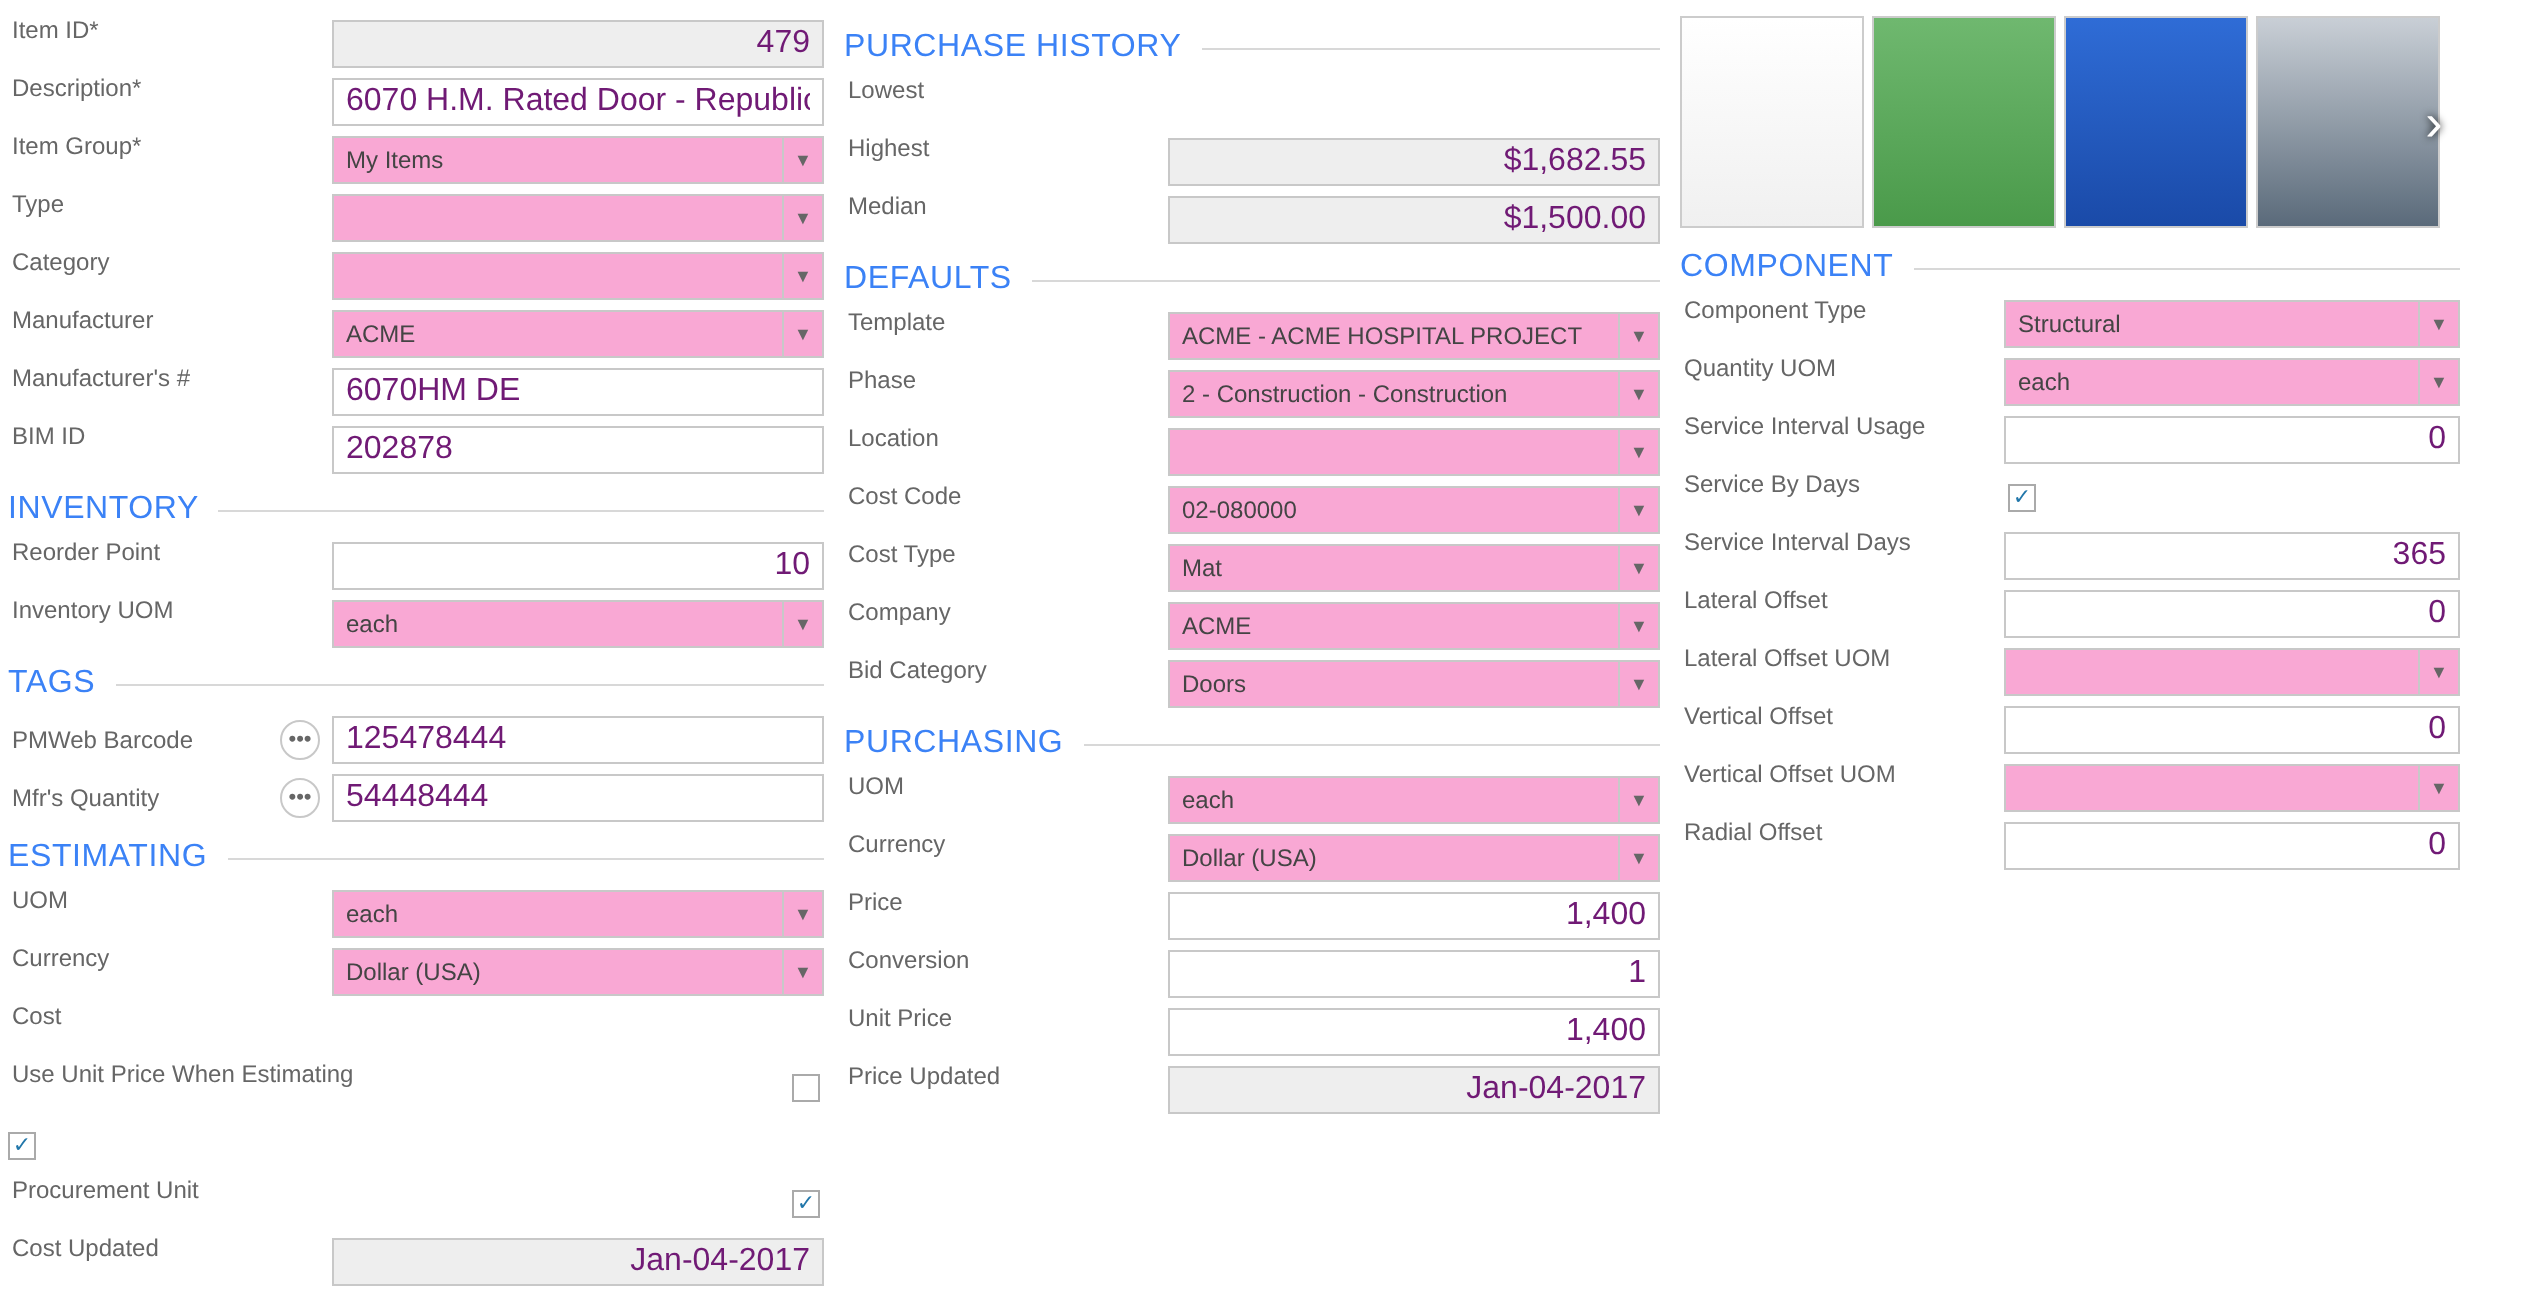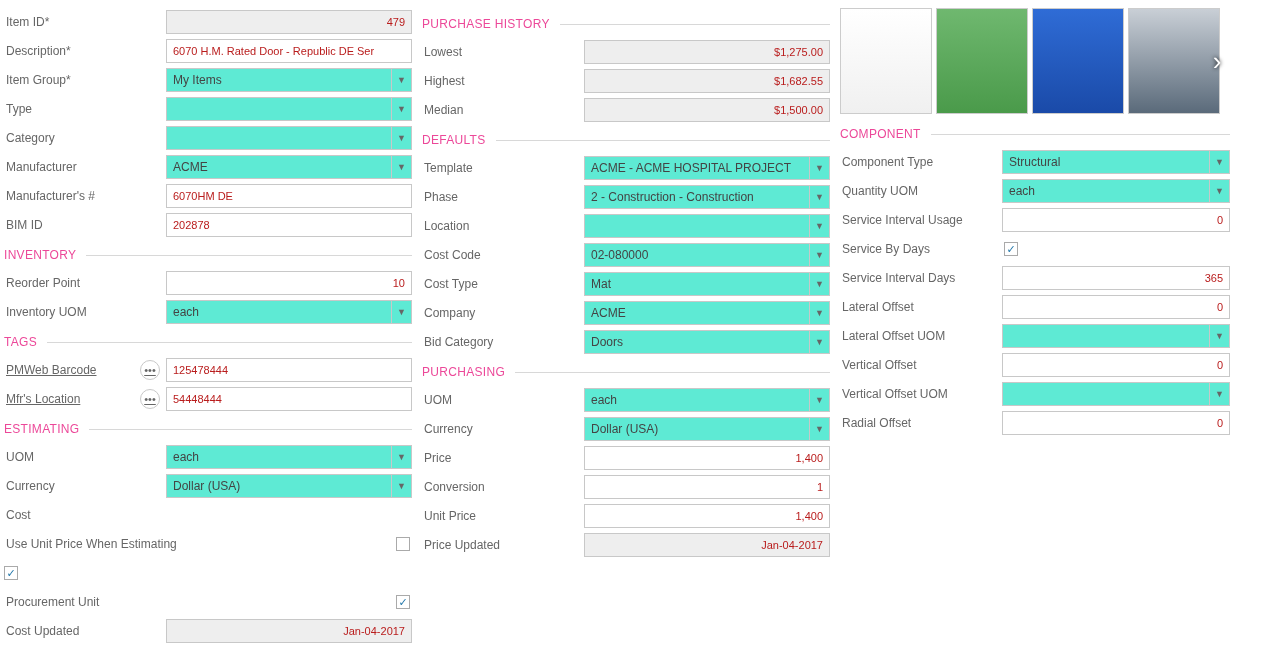--- a/index.html
+++ b/index.html
@@ -10,65 +10,65 @@
   background: #fff;
   width: 1268px;
   padding: 8px 4px;
 }
 .cols { display: flex; gap: 10px; }
 .col { flex: 0 0 auto; }
 .col1 { width: 408px; }
 .col2 { width: 408px; }
 .col3 { width: 390px; position: relative; }
 
-.row { display: flex; align-items: center; height: 28px; margin-bottom: 1px; }
+.row { display: flex; height: 28px; margin-bottom: 1px; }
 .row .label { width: 162px; padding-left: 2px; color: #666; font-size: 12px; }
 .row .field { flex: 1; display: flex; align-items: center; }
-.label-with-btn { display:flex; align-items:center;text-decoration:underline; }
+.label-with-btn { display:flex; align-items:center; }
 .label-with-btn .more-btn { margin-left:auto; margin-right:6px; }
 
 .section-header {
   display: flex;
   align-items: center;
   height: 24px;
   margin-top: 4px;
   margin-bottom: 2px;
 }
 .section-header .stxt {
-  color: #ec4899;
-  font-size: 12px;
+  color: #3b82f6;
+  font-size: 16px;
   letter-spacing: 0.3px;
   white-space: nowrap;
 }
 .section-header .line {
   flex: 1;
   height: 1px;
   background: #d8d8d8;
   margin-left: 10px;
 }
 
 input[type=text], .tinput, .robox {
   width: 100%;
   height: 24px;
   border: 1px solid #c8c8c8;
   background: #fff;
   padding: 0 6px;
-  font-size: 11px;
-  color: #b91c1c;
+  font-size: 16px;
+  color: #701a75;
   outline: none;
 }
 .tinput.right, .robox.right { text-align: right; }
 .robox { background: #eeeeee; }
 
 .select {
   display: flex;
   width: 100%;
   height: 24px;
   border: 1px solid #c8c8c8;
-  background: #5eead4;
+  background: #f9a8d4;
 }
 .select .stext {
   flex: 1;
   padding: 0 6px;
   line-height: 22px;
   font-size: 12px;
   color: #444;
   overflow: hidden;
   white-space: nowrap;
 }
@@ -233,21 +233,21 @@
       <div class="label label-with-btn">
         <span>PMWeb Barcode</span>
         <div class="more-btn">•••</div>
       </div>
       <div class="field">
           <input class="tinput" value="125478444" style="">
         </div>
     </div>
     <div class="row">
       <div class="label label-with-btn">
-        <span>Mfr's Location</span>
+        <span>Mfr's Quantity</span>
         <div class="more-btn">•••</div>
       </div>
       <div class="field">
           <input class="tinput" value="54448444" style="">
         </div>
     </div>
 
     <div class="section-header">
         <span class="stxt">ESTIMATING</span>
         <span class="line"></span>
@@ -299,23 +299,20 @@
     </div>
   </div>
 
   <div class="col col2">
     <div class="section-header">
         <span class="stxt">PURCHASE HISTORY</span>
         <span class="line"></span>
       </div>
     <div class="row">
       <div class="label">Lowest</div>
-      <div class="field">
-          <input class="robox right" readonly="" value="$1,275.00" style="">
-        </div>
     </div>
     <div class="row">
       <div class="label">Highest</div>
       <div class="field">
           <input class="robox right" readonly="" value="$1,682.55" style="">
         </div>
     </div>
     <div class="row">
       <div class="label">Median</div>
       <div class="field">

